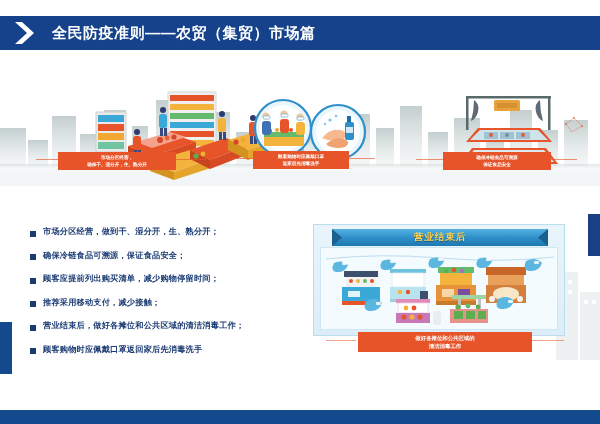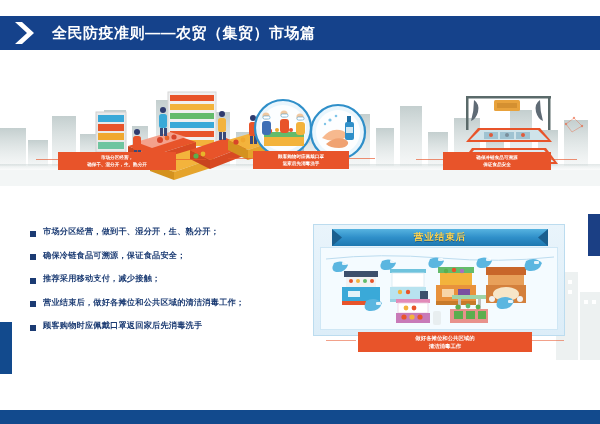--- a/index.html
+++ b/index.html
@@ -376,20 +376,24 @@
     <div class="bullet-row">
       <div class="bullet-sq"></div>
       <div class="bullet-txt">市场分区经营，做到干、湿分开，生、熟分开；</div>
     </div>
     <div class="bullet-row">
       <div class="bullet-sq"></div>
       <div class="bullet-txt">确保冷链食品可溯源，保证食品安全；</div>
     </div>
     <div class="bullet-row">
       <div class="bullet-sq"></div>
+      <div class="bullet-txt">顾客应提前列出购买清单，减少购物停留时间；</div>
+    </div>
+    <div class="bullet-row">
+      <div class="bullet-sq"></div>
       <div class="bullet-txt">推荐采用移动支付，减少接触；</div>
     </div>
     <div class="bullet-row">
       <div class="bullet-sq"></div>
       <div class="bullet-txt">营业结束后，做好各摊位和公共区域的清洁消毒工作；</div>
     </div>
     <div class="bullet-row">
       <div class="bullet-sq"></div>
       <div class="bullet-txt">顾客购物时应佩戴口罩返回家后先消毒洗手</div>
     </div>

